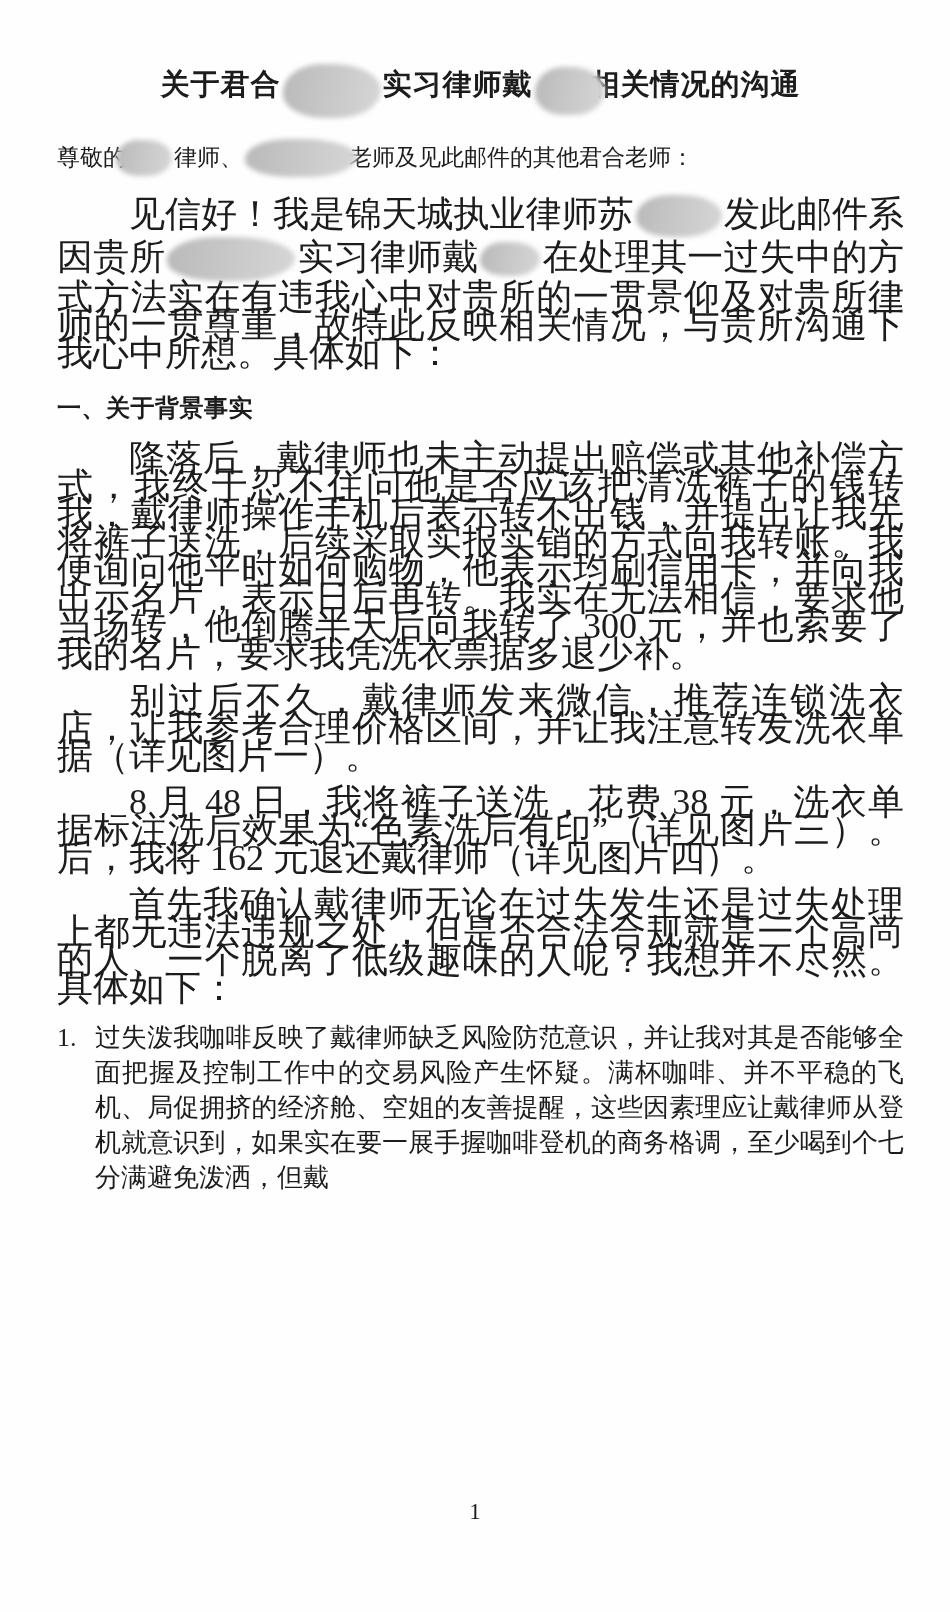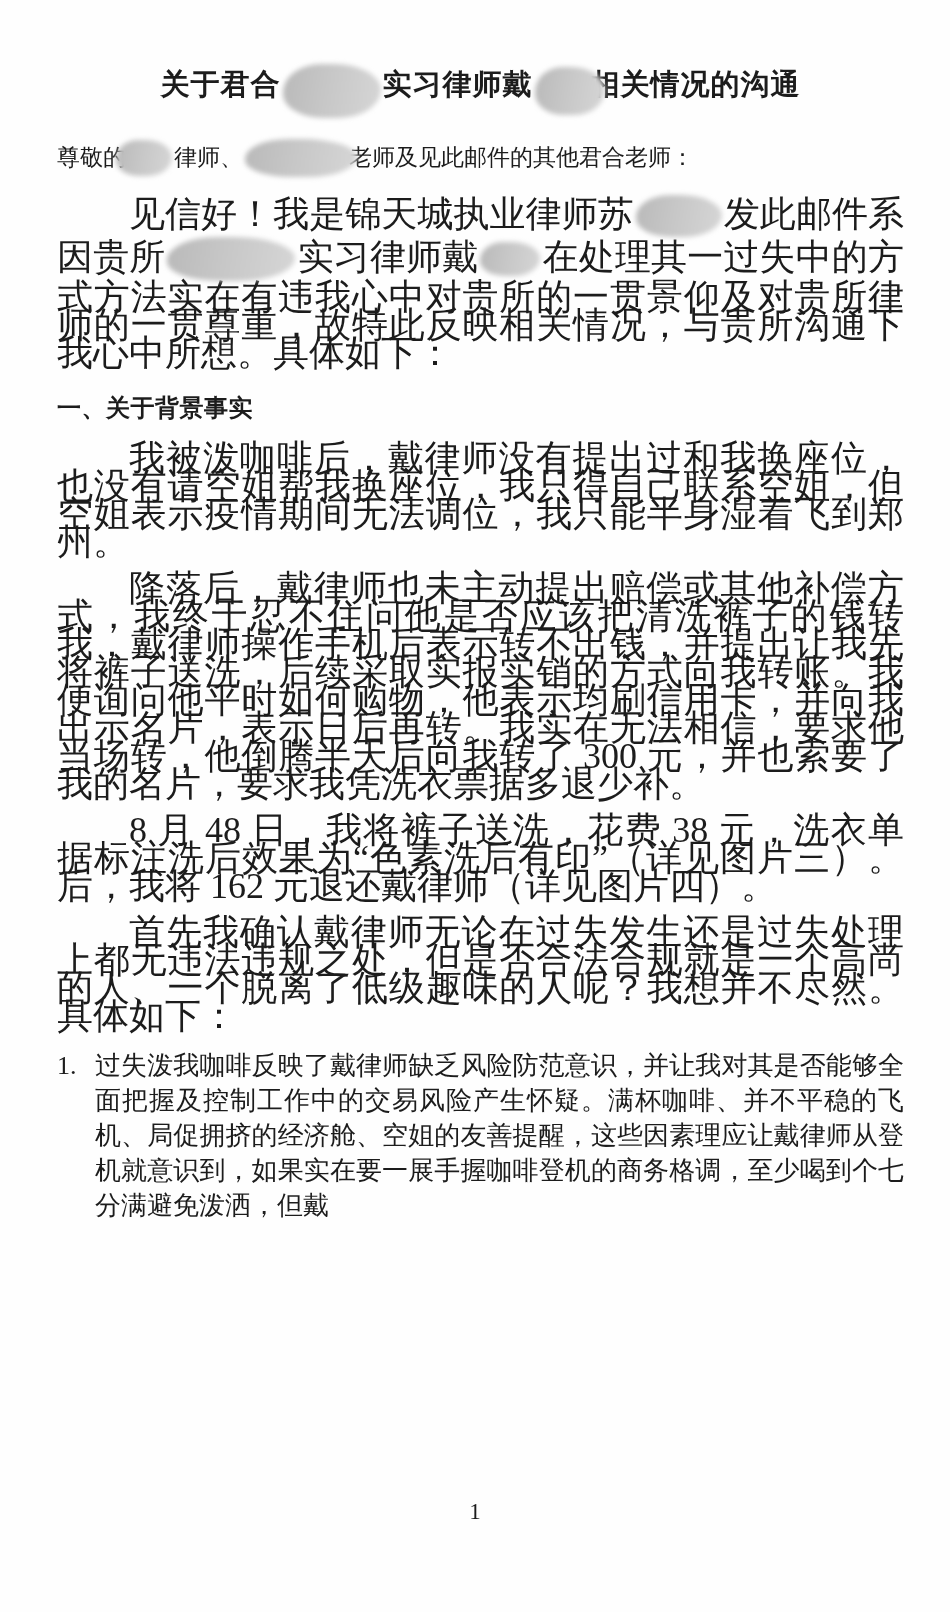--- a/index.html
+++ b/index.html
@@ -97,22 +97,22 @@
   <div class="content">
 
     <h1 class="doc-title"><span>关于君合</span><span class="redact r-title-1"></span><span>实习律师戴</span><span class="redact r-title-2"></span><span>相关情况的沟通</span></h1>
 
     <p class="salutation"><span>尊敬的</span><span class="redact r-salut-1"></span><span>律师、</span><span class="redact r-salut-2"></span><span>老师及见此邮件的其他君合老师：</span></p>
 
     <p class="para"><span>见信好！我是锦天城执业律师苏</span><span class="redact r-intro-1"></span><span>发此邮件系因贵所</span><span class="redact r-intro-2"></span><span>实习律师戴</span><span class="redact r-intro-3"></span><span>在处理其一过失中的方式方法实在有违我心中对贵所的一贯景仰及对贵所律师的一贯尊重，故特此反映相关情况，与贵所沟通下我心中所想。具体如下：</span></p>
 
     <h2 class="section-heading">一、关于背景事实</h2>
 
-    <p class="para">我被泼咖啡后，戴律师没有提出过和我换座位，也没有请空姐帮我换座位，我只得自己联系空姐，但空姐表示疫情期间无法调位，我只能半身湿着飞到郑州。</p>
     <p class="para">降落后，戴律师也未主动提出赔偿或其他补偿方式，我终于忍不住问他是否应该把清洗裤子的钱转我，戴律师操作手机后表示转不出钱，并提出让我先将裤子送洗，后续采取实报实销的方式向我转账。我便询问他平时如何购物，他表示均刷信用卡，并向我出示名片，表示日后再转。我实在无法相信，要求他当场转，他倒腾半天后向我转了 300 元，并也索要了我的名片，要求我凭洗衣票据多退少补。</p>
+    <p class="para">别过后不久，戴律师发来微信，推荐连锁洗衣店，让我参考合理价格区间，并让我注意转发洗衣单据（详见图片一）。</p>
     <p class="para">8 月 48 日，我将裤子送洗，花费 38 元，洗衣单据标注洗后效果为“色素洗后有印”（详见图片三）。后，我将 162 元退还戴律师（详见图片四）。</p>
 
 
     <p class="para">首先我确认戴律师无论在过失发生还是过失处理上都无违法违规之处，但是否合法合规就是一个高尚的人、一个脱离了低级趣味的人呢？我想并不尽然。具体如下：</p>
 
     <div class="numbered-item">
       <span class="marker">1.</span>
       <span class="item-text">过失泼我咖啡反映了戴律师缺乏风险防范意识，并让我对其是否能够全面把握及控制工作中的交易风险产生怀疑。满杯咖啡、并不平稳的飞机、局促拥挤的经济舱、空姐的友善提醒，这些因素理应让戴律师从登机就意识到，如果实在要一展手握咖啡登机的商务格调，至少喝到个七分满避免泼洒，但戴</span>
     </div>
 

